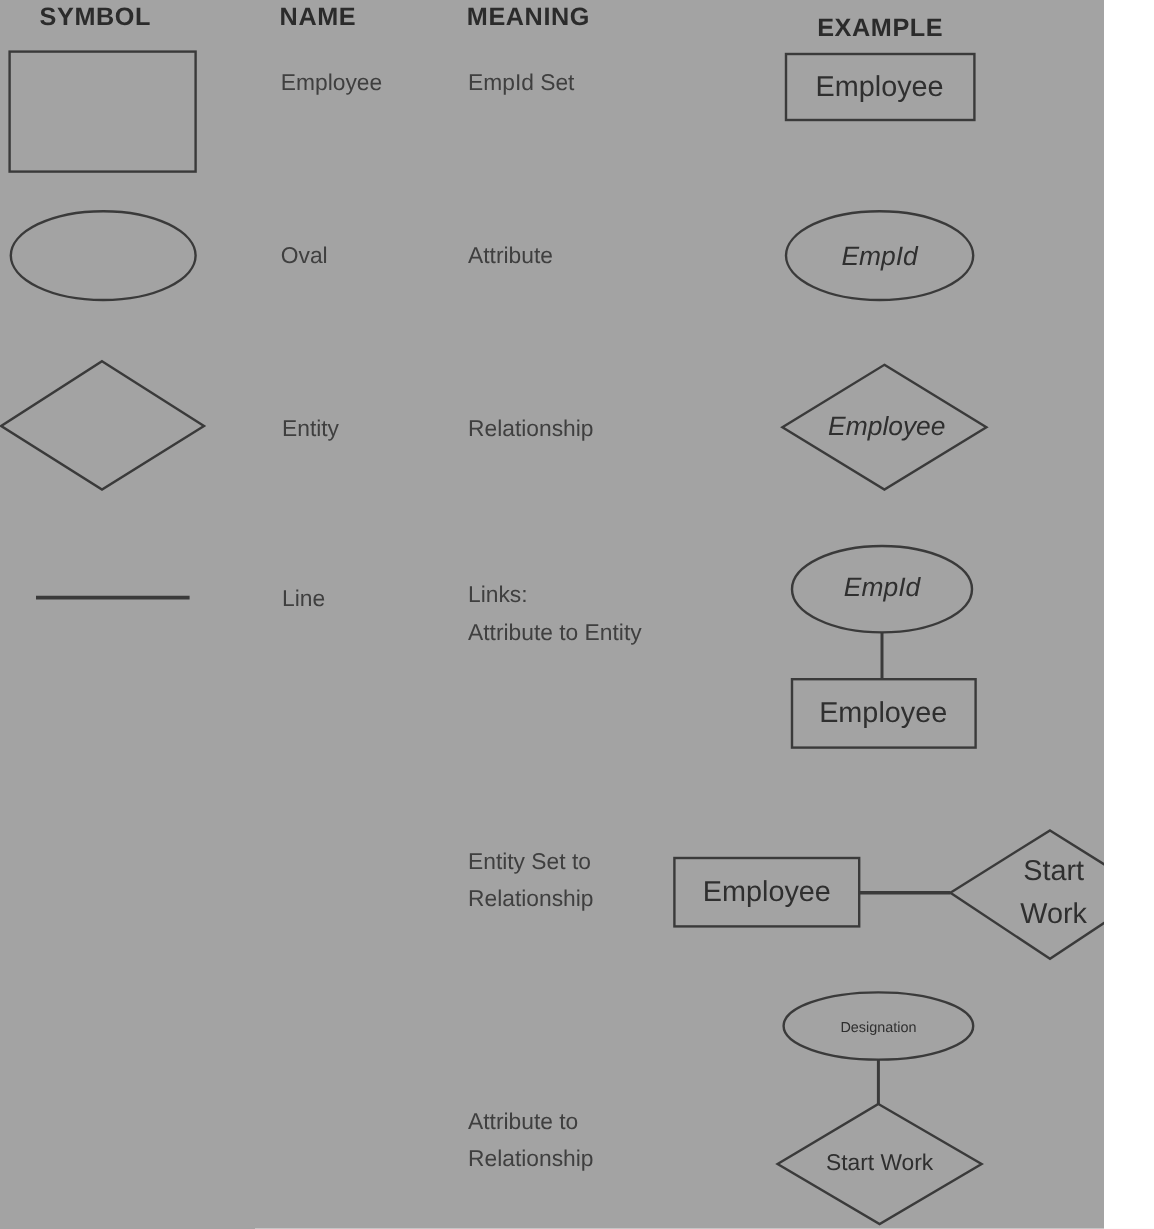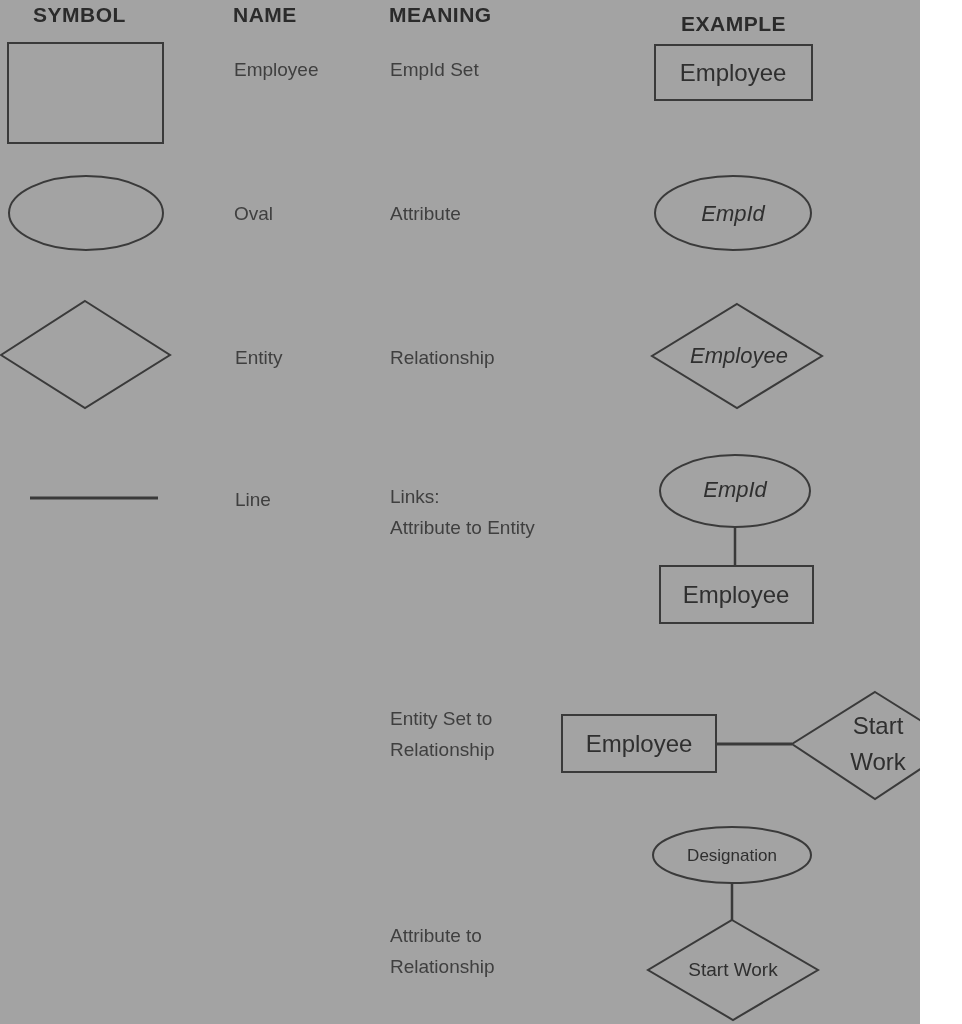--- a/index.html
+++ b/index.html
@@ -6,21 +6,21 @@
   .page{position:relative;width:920px;height:1024px;background:#a3a3a3;overflow:hidden;
         font-family:"Liberation Sans",sans-serif;color:#3f3f3f;}
   .svg-layer{position:absolute;left:0;top:0;width:962px;height:1024px;}
   .hdr{position:absolute;font-weight:bold;font-size:21px;color:#2b2b2b;letter-spacing:.5px;white-space:nowrap;}
   .lbl{position:absolute;font-size:19px;color:#3f3f3f;line-height:31px;white-space:pre-line;}
   .shape-label{position:absolute;transform:translate(-50%,-50%);text-align:center;color:#2f2f2f;
                white-space:pre-line;line-height:1.2;}
   .f24{font-size:24px;}
   .f22{font-size:22px;font-style:italic;}
   .f19{font-size:19px;}
-  .f17{font-size:17px;}
+  .f17{font-size:12px;}
   .lh36{line-height:36px;}
 </style>
 </head>
 <body>
 
 <div class="page">
 
   <svg class="svg-layer" viewBox="0 0 962 1024" fill="none" stroke="#3a3a3a" stroke-width="2">
 
     <rect x="8" y="43" width="155" height="100"></rect>

